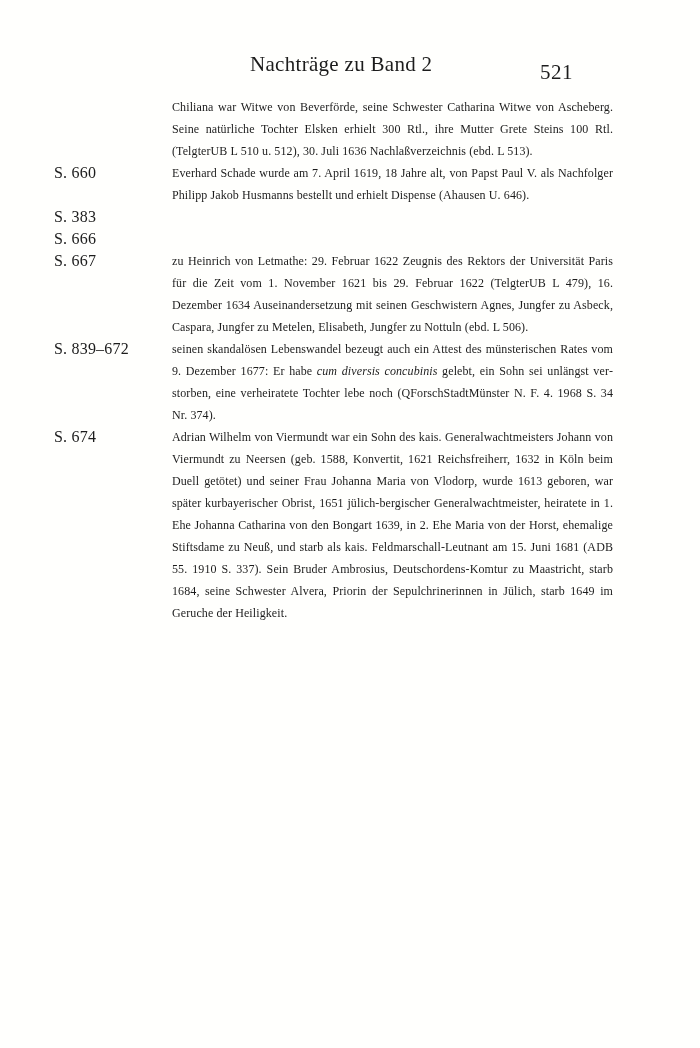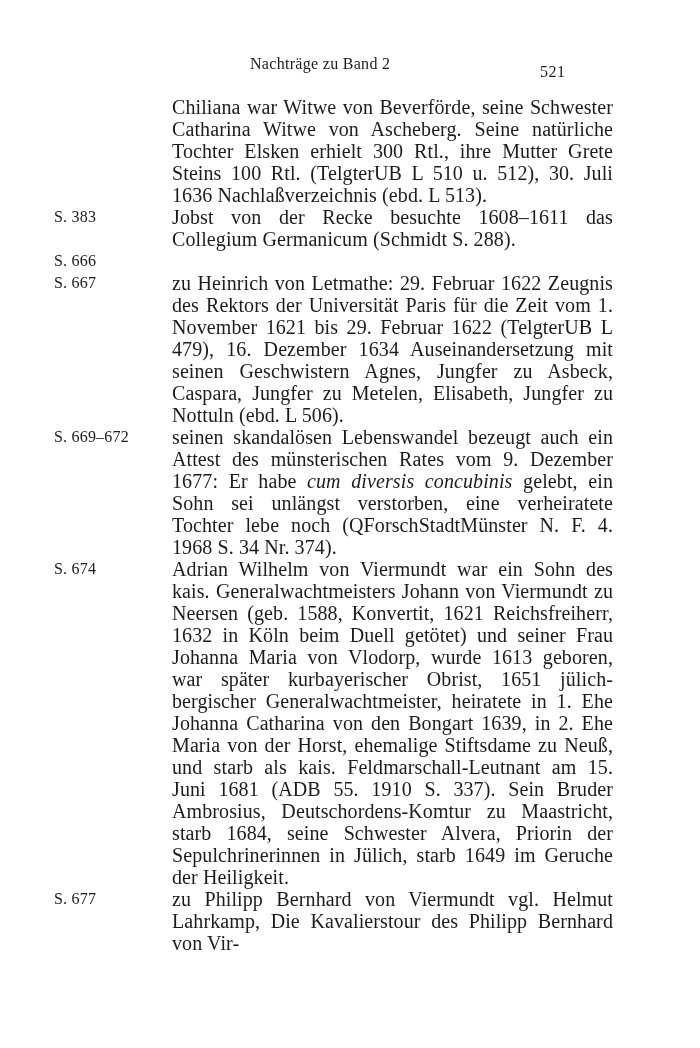--- a/index.html
+++ b/index.html
@@ -16,21 +16,21 @@
     color: #1c1c1c;
     font-family: "Liberation Serif", "DejaVu Serif", serif;
     overflow: hidden;
   }
   .running-header {
     position: absolute;
     top: 53px;
     left: 0;
     width: 556px;
     height: 22px;
-    font-size: 16px;
+    font-size: 21px;
     line-height: 22px;
   }
   .running-title {
     position: absolute;
     left: 250px;
     top: 0;
     letter-spacing: 0.3px;
     white-space: nowrap;
   }
   .page-number {
@@ -53,21 +53,21 @@
     flex: 0 0 118px;
     width: 118px;
     font-size: 16px;
     line-height: 22px;
     white-space: nowrap;
     letter-spacing: 0.2px;
   }
   .entry-text {
     flex: 0 0 441px;
     width: 441px;
-    font-size: 20px;
+    font-size: 12px;
     line-height: 22px;
     text-align: justify;
     letter-spacing: 0.1px;
     hyphens: manual;
     -webkit-hyphens: manual;
   }
   .italic {
     font-style: italic;
   }
 </style>
@@ -81,44 +81,43 @@
     <span class="page-number">521</span>
   </div>
 
   <div class="entries">
 
     <div class="entry">
       <span class="entry-label"></span>
       <span class="entry-text">Chiliana war Witwe von Beverförde, seine Schwester Ca­tharina Witwe von Ascheberg. Seine natürliche Tochter Elsken erhielt 300 Rtl., ihre Mutter Grete Steins 100 Rtl. (TelgterUB L 510 u. 512), 30. Juli 1636 Nachlaßverzeichnis (ebd. L 513).</span>
     </div>
 
+    <div class="entry">
+      <span class="entry-label">S. 660</span>
+      <span class="entry-text">Everhard Schade wurde am 7. April 1619, 18 Jahre alt, von Papst Paul V. als Nachfolger Philipp Jakob Husmanns bestellt und erhielt Dispense (Ahausen U. 646).</span>
+    </div>
 
     <div class="entry">
       <span class="entry-label">S. 383</span>
-      <span class="entry-text">Jobst von der Recke besuchte 1608–1611 das Collegium Germanicum (Schmidt S. 288).</span>
     </div>
 
     <div class="entry">
       <span class="entry-label">S. 666</span>
     </div>
 
     <div class="entry">
       <span class="entry-label">S. 667</span>
       <span class="entry-text">zu Heinrich von Letmathe: 29. Februar 1622 Zeugnis des Rektors der Universität Paris für die Zeit vom 1. Novem­ber 1621 bis 29. Februar 1622 (TelgterUB L 479), 16. Dezember 1634 Auseinandersetzung mit seinen Geschwi­stern Agnes, Jungfer zu Asbeck, Caspara, Jungfer zu Metelen, Elisabeth, Jungfer zu Nottuln (ebd. L 506).</span>
     </div>
 
     <div class="entry">
-      <span class="entry-label">S. 669–672</span>
+      <span class="entry-label">S. 839–672</span>
       <span class="entry-text"><span>seinen skandalösen Lebenswandel bezeugt auch ein Attest des münsterischen Rates vom 9. Dezember 1677: Er habe </span><span class="italic">cum diversis concubinis</span><span> gelebt, ein Sohn sei unlängst ver­storben, eine verheiratete Tochter lebe noch (QForsch­StadtMünster N. F. 4. 1968 S. 34 Nr. 374).</span></span>
     </div>
 
     <div class="entry">
       <span class="entry-label">S. 674</span>
       <span class="entry-text">Adrian Wilhelm von Viermundt war ein Sohn des kais. Generalwachtmeisters Johann von Viermundt zu Neersen (geb. 1588, Konvertit, 1621 Reichsfreiherr, 1632 in Köln beim Duell getötet) und seiner Frau Johanna Maria von Vlodorp, wurde 1613 geboren, war später kurbayerischer Obrist, 1651 jülich-bergischer Generalwachtmeister, hei­ratete in 1. Ehe Johanna Catharina von den Bongart 1639, in 2. Ehe Maria von der Horst, ehemalige Stiftsdame zu Neuß, und starb als kais. Feldmarschall-Leutnant am 15. Juni 1681 (ADB 55. 1910 S. 337). Sein Bruder Ambrosius, Deutschordens-Komtur zu Maastricht, starb 1684, seine Schwester Alvera, Priorin der Sepulchrinerinnen in Jülich, starb 1649 im Geruche der Heiligkeit.</span>
     </div>
 
-    <div class="entry">
-      <span class="entry-label">S. 677</span>
-      <span class="entry-text">zu Philipp Bernhard von Viermundt vgl. Helmut Lahr­kamp, Die Kavalierstour des Philipp Bernhard von Vir-</span>
-    </div>
 
   </div>
 </div>
 
 </body></html>

